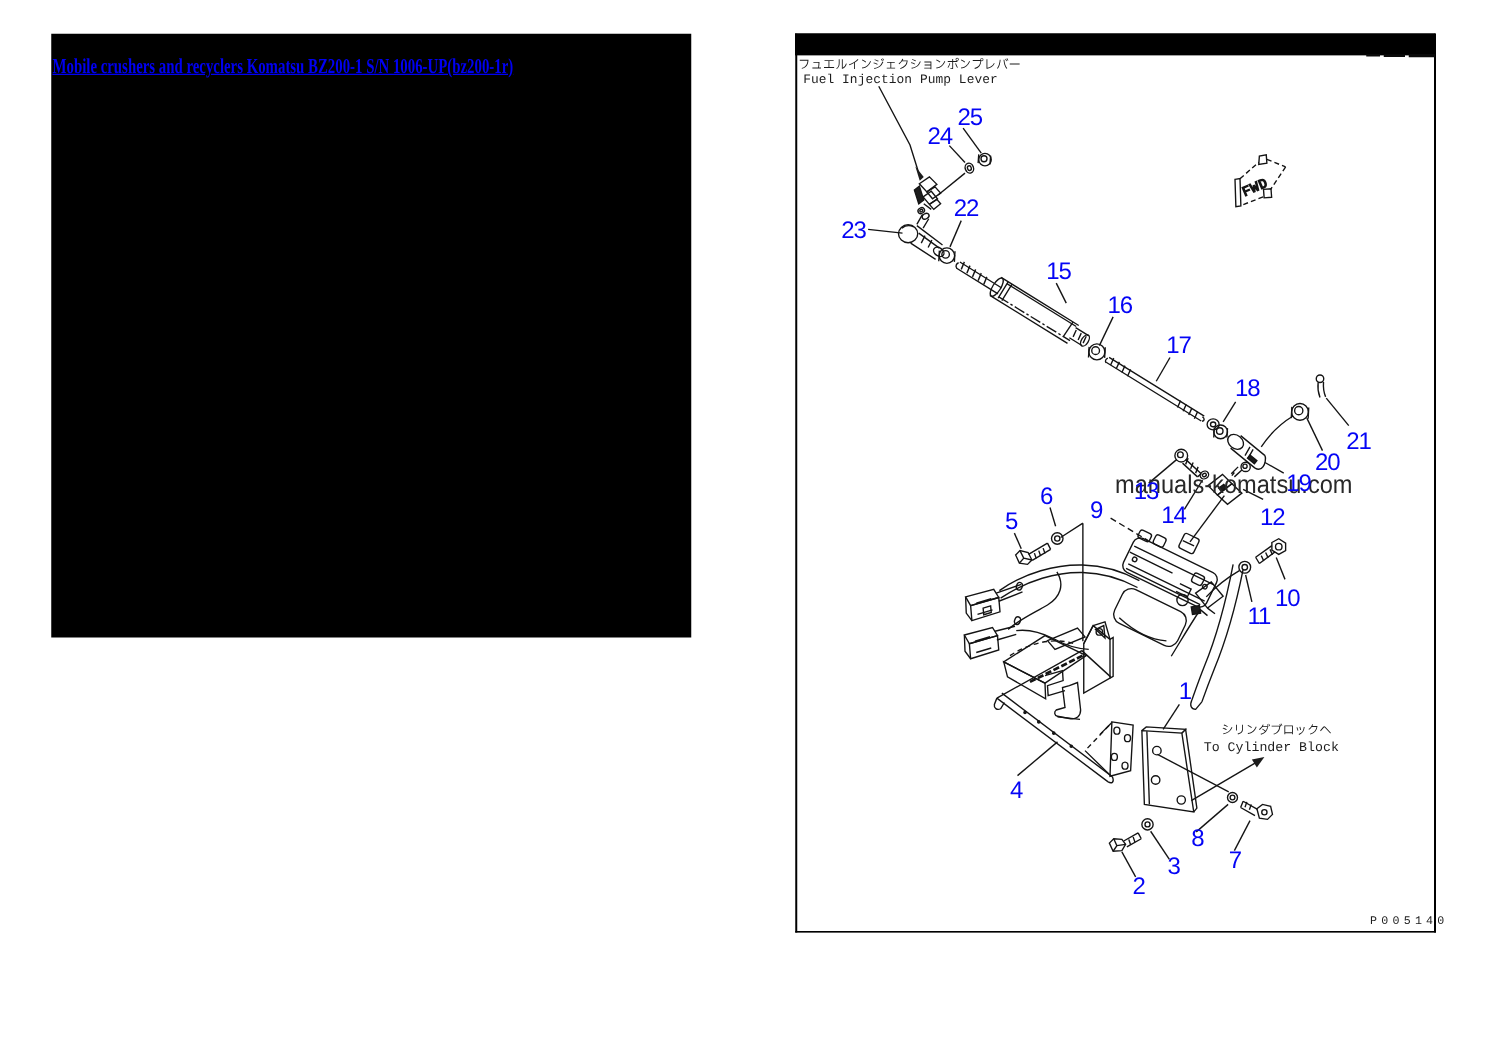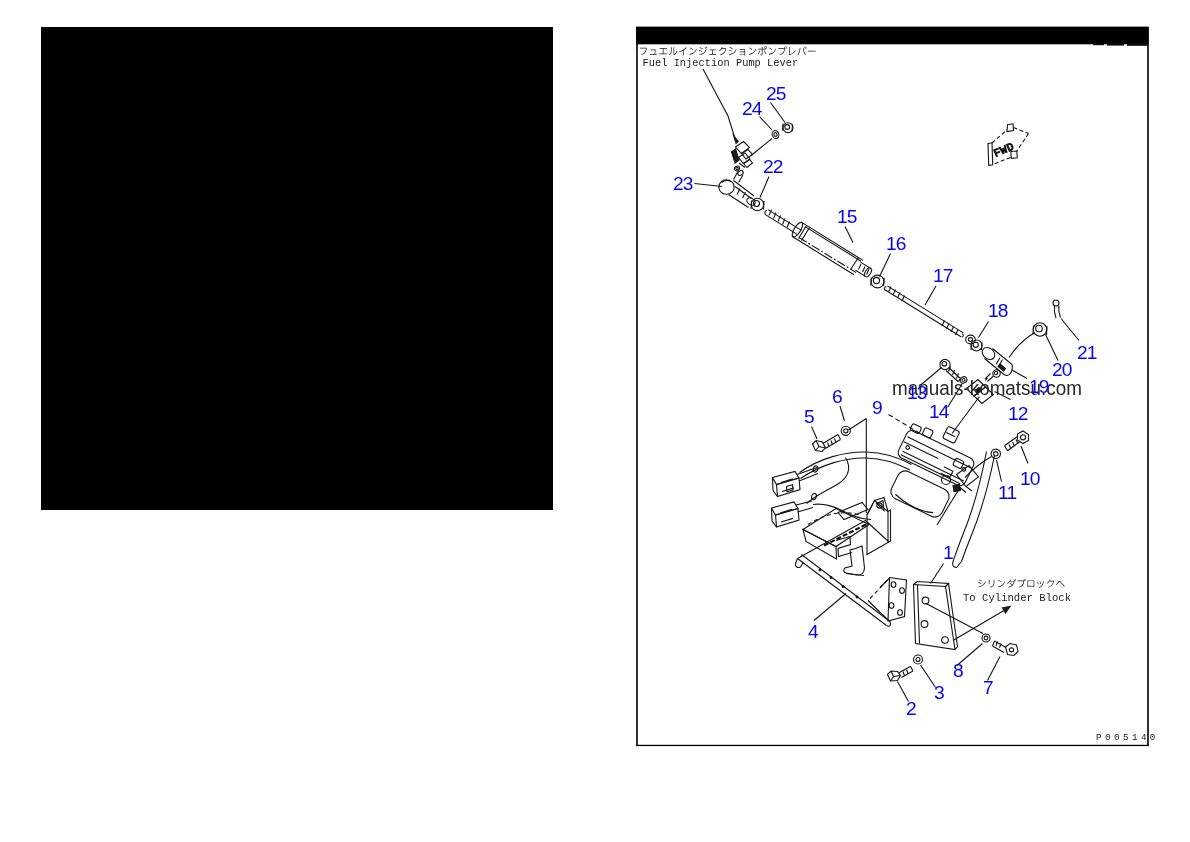--- a/index.html
+++ b/index.html
@@ -11,20 +11,21 @@
   .ln{stroke:#141414;stroke-width:1.1;fill:none;}
   .num{font-family:"Liberation Sans",sans-serif;font-size:19.2px;fill:#0505f5;letter-spacing:-0.8px;}
   .mono{font-family:"Liberation Mono",monospace;fill:#1c1c1c;}
 </style>
 </head>
 <body>
 <div id="page">
 
   <div id="blackpanel"></div>
 
+  <div id="toplink"><span>Mobile crushers and recyclers Komatsu BZ200-1 S/N 1006-UP(bz200-1r)</span></div>
   <svg width="1190" height="842" viewBox="0 0 1190 842">
 
     <rect x="636" y="26.6" width="512.5" height="17.7" fill="#000"></rect>
 
     <rect x="636.2" y="27" width="1.6" height="719" fill="#000"></rect>
 
     <rect x="1147.2" y="27" width="1.6" height="719" fill="#000"></rect>
 
     <rect x="636.2" y="744.8" width="512.6" height="1.3" fill="#000"></rect>
 

